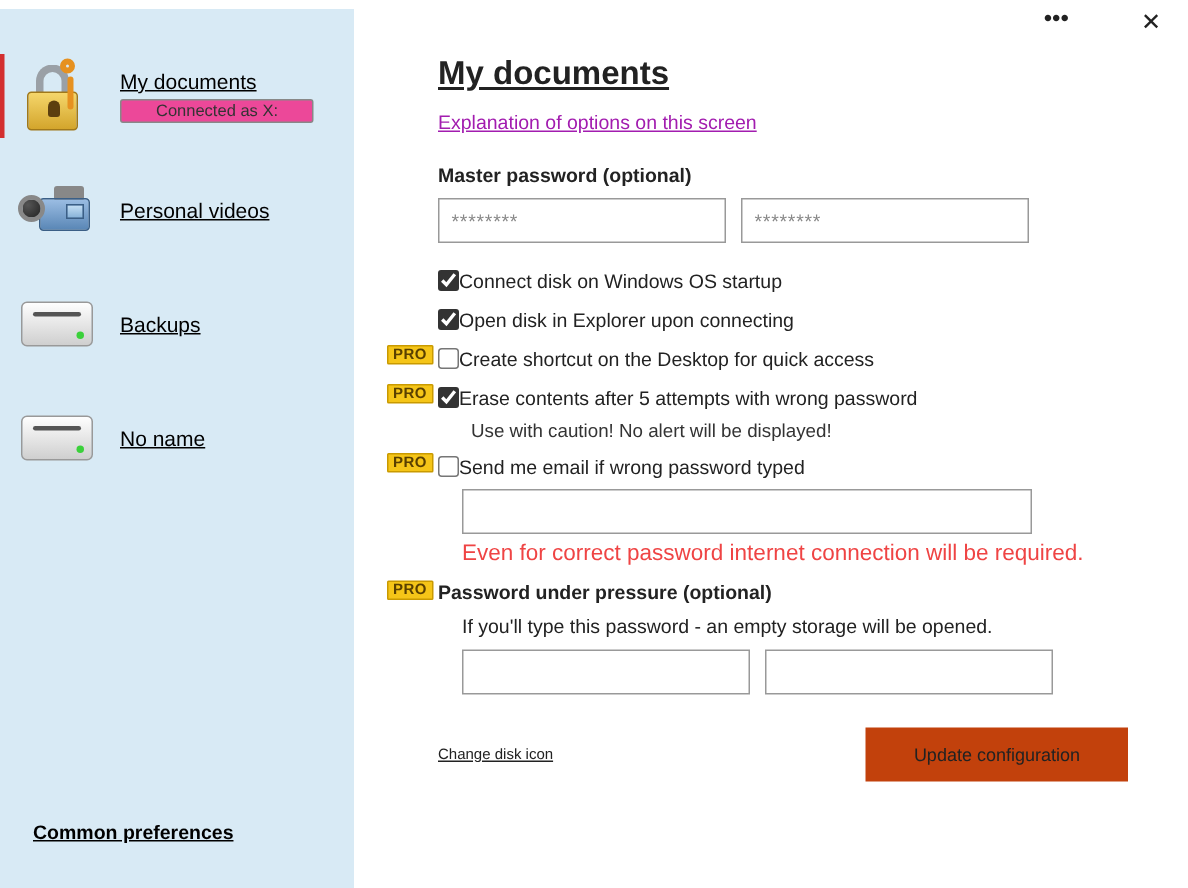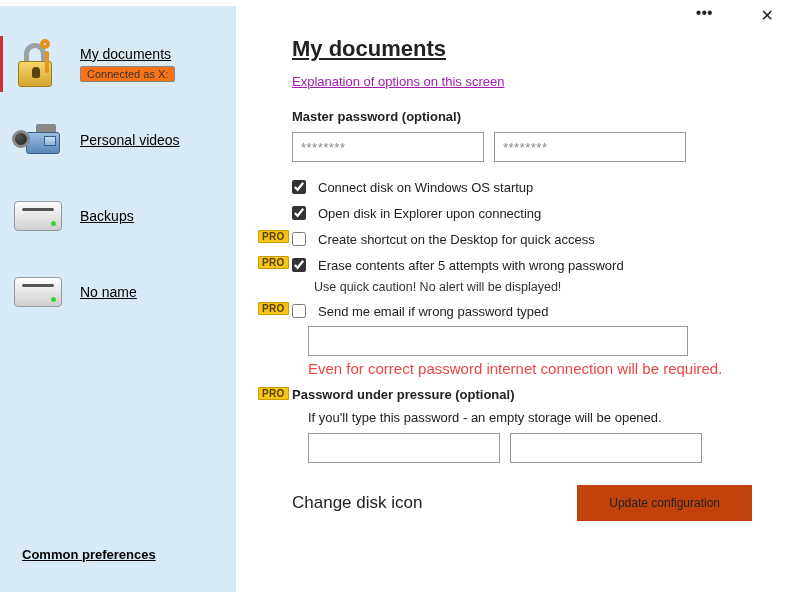--- a/index.html
+++ b/index.html
@@ -53,25 +53,25 @@
     text-decoration: underline;
     font-size: 14px;
   }
   .side-item.selected { }
   .side-item.selected::before {
     content:""; position:absolute; left:0; top:10px; bottom:10px; width:3px; background:#d32f2f;
   }
   .sub-badge {
     display: inline-block;
     margin-top: 2px;
-    background:#f97316;
+    background:#ec4899;
     border: 1px solid #888;
     border-radius: 2px;
     font-size: 11px;
-    padding: 1px 6px;
+    padding: 1px 23px;
     color:#333;
   }
   .side-text { display:flex; flex-direction:column; align-items:flex-start; gap:2px;}
 
   .side-footer {
     margin-top: auto;
     padding: 0 0 16px 22px;
   }
   .side-footer a {
     color:#000; font-weight: bold; text-decoration: underline; font-size: 13px;
@@ -128,21 +128,21 @@
     padding: 6px 8px;
     font-size: 13px;
     height: 30px;
   }
   .pw-row input { width: 192px; }
   .pw-row2 { display:flex; gap:10px; margin: 8px 0 12px 16px;}
   .pw-row2 input { width: 192px; }
   .email-input { width: 380px; margin: 2px 0 2px 16px; display:block;}
   .hint { color:#ef4444; font-size: 15px; margin: 4px 0 10px 16px;}
 
-  .opt { display:flex; align-items:center; gap:12px; margin: 4px 0; position:relative; min-height:22px;}
+  .opt { display:flex; align-items:center; gap:0; margin: 4px 0; position:relative; min-height:22px;}
   .opt input[type="checkbox"] { width:14px; height:14px; accent-color:#333;}
   .pro-badge {
     position:absolute;
     left: -34px;
     top: 2px;
     background:#f5c518;
     color:#5a4000;
     border:1px solid #c99a00;
     font-size: 10px;
     font-weight: bold;
@@ -153,21 +153,21 @@
   .caution { margin-left: 22px; font-size: 12.5px; color:#333; margin-bottom: 6px;}
 
   .pressure-block { margin-top: 8px; position:relative;}
   .pressure-block .pro-badge { left:-34px; top:0;}
   .pressure-text { margin: 4px 0 4px 16px; font-size: 13px;}
 
   .footer-row {
     display:flex; justify-content:space-between; align-items:center;
     margin-top: 22px;
   }
-  .change-icon { cursor:pointer; font-size: 17px;}
+  .change-icon { text-decoration: underline; cursor:pointer; font-size: 10px;}
   .update-btn {
     background:#c2410c;
     border: none;
     padding: 11px 32px;
     font-size: 12px;
     cursor: pointer;
     color:#222;
   }
   ::placeholder { color:#888; letter-spacing: 0.5px;}
 </style>
@@ -265,21 +265,21 @@
     <div class="opt">
       <span class="pro-badge">PRO</span>
       <input type="checkbox" style="">
       <span>Create shortcut on the Desktop for quick access</span>
     </div>
     <div class="opt">
       <span class="pro-badge">PRO</span>
       <input type="checkbox" checked="" style="">
       <span>Erase contents after 5 attempts with wrong password</span>
     </div>
-    <div class="caution">Use quick caution! No alert will be displayed!</div>
+    <div class="caution">Use with caution! No alert will be displayed!</div>
     <div class="opt">
       <span class="pro-badge">PRO</span>
       <input type="checkbox" style="">
       <span>Send me email if wrong password typed</span>
     </div>
     <input class="email-input" type="text" style="">
     <div class="hint">Even for correct password internet connection will be required.</div>
 
     <div class="pressure-block">
       <span class="pro-badge">PRO</span>

